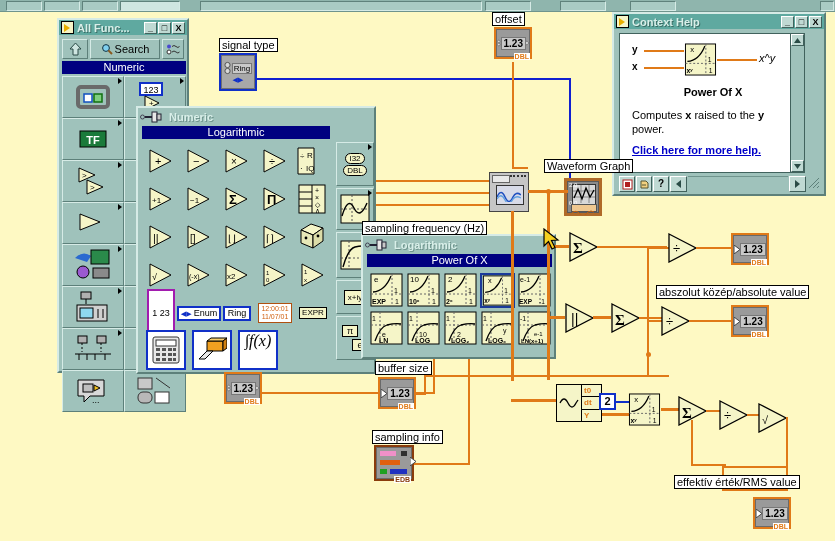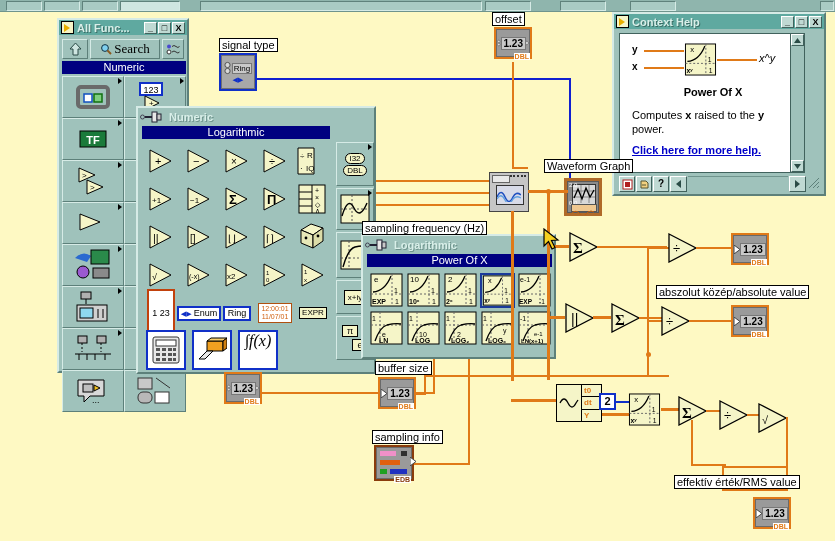--- a/index.html
+++ b/index.html
@@ -114,21 +114,21 @@
       <div class="pcell" style="width:26px;height:20px;">
         <svg width="13" height="14" viewBox="0 0 13 14">
             <polygon points="6.5,1 12,7 9,7 9,13 4,13 4,7 1,7" fill="#cfe6e1" stroke="#2a4b46"></polygon>
           </svg>
       </div>
       <div class="pcell" style="width:70px;height:20px;gap:2px;">
         <svg width="12" height="12" viewBox="0 0 12 12">
             <circle cx="5" cy="5" r="3.4" fill="#7fd0ef" stroke="#103040"></circle>
             <line x1="7.4" y1="7.4" x2="11" y2="11" stroke="#8a5a20" stroke-width="2"></line>
           </svg>
-        <span style="font-size:13px;color:#000;font-family:Liberation Serif, serif;">Search</span>
+        <span style="font-size:11px;color:#000;">Search</span>
       </div>
       <div class="pcell" style="width:22px;height:20px;">
         <svg width="14" height="12" viewBox="0 0 14 12">
           <circle cx="3" cy="3.5" r="2" fill="#4a4ad0"></circle>
             <path d="M6 3.5 q2 -2 4 0 q2 2 3.5 0" stroke="#333" fill="none"></path>
           <circle cx="3" cy="9" r="2" fill="#fff" stroke="#333"></circle>
             <path d="M6 9 q2 -2 4 0 q2 2 3.5 0" stroke="#333" fill="none"></path>
         </svg>
       </div>
     </div>
@@ -449,21 +449,21 @@
       </div>
       <div class="pcell" style="border:none;background:transparent;">
         <svg width="30" height="28" viewBox="0 0 30 28">
             <polygon points="4,3 25,14 4,25" fill="#f5f5c8" stroke="#000"></polygon>
             <text x="6" y="13" font-size="6">1</text>
             <text x="6" y="21" font-size="6">x</text>
           </svg>
       </div>
 
       <div class="pcell" style="border:none;background:transparent;">
-        <div style="background:#fff;border:2px solid #c2410c;font-size:9px;padding:17px 3px;line-height:11px;">1 23</div>
+        <div style="background:#fff;border:2px solid #a21caf;font-size:9px;padding:17px 3px;line-height:11px;">1 23</div>
       </div>
       <div class="pcell" style="border:none;background:transparent;">
         <div style="background:#fff;border:2px solid #1030c8;font-size:9px;padding:0 2px;line-height:11px;display:flex;gap:2px;align-items:flex-start;">
           <span style="color:#1030c8;font-size:7px;">◀▶</span>
           <span>Enum</span>
         </div>
       </div>
       <div class="pcell" style="border:none;background:transparent;">
         <div style="background:#fff;border:2px solid #1030c8;font-size:9px;padding:0 3px;line-height:11px;">Ring</div>
       </div>

